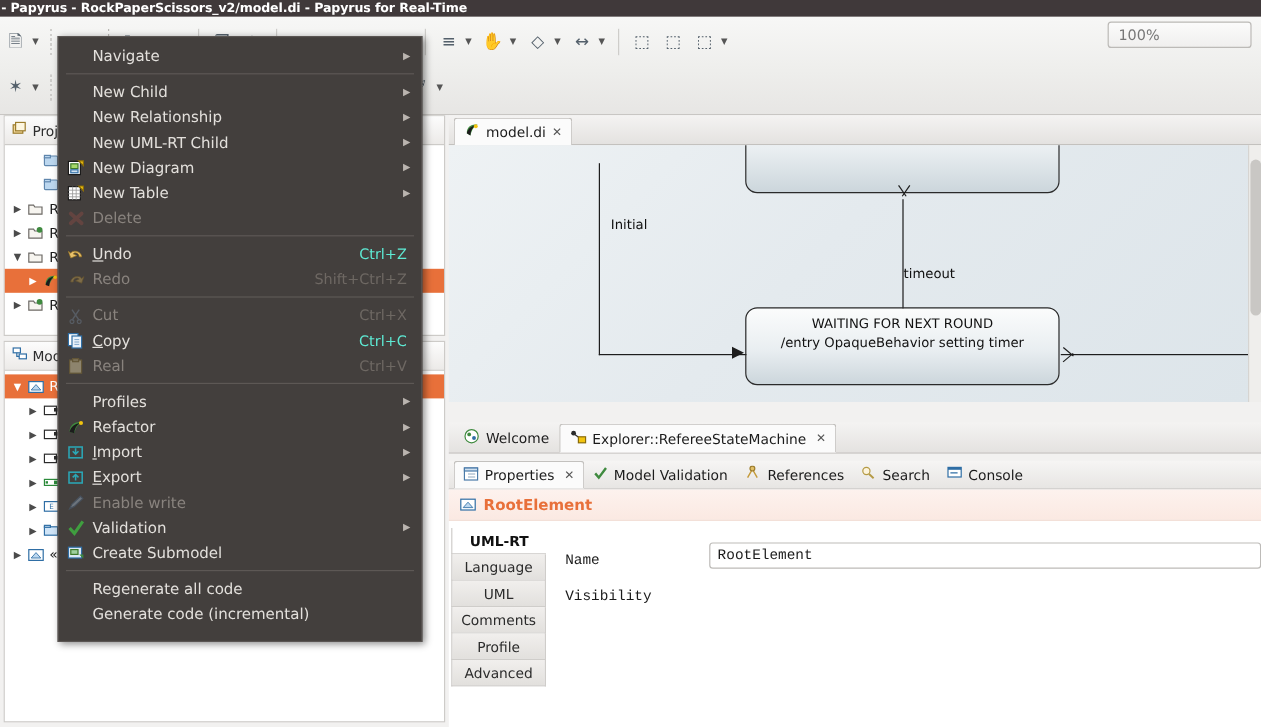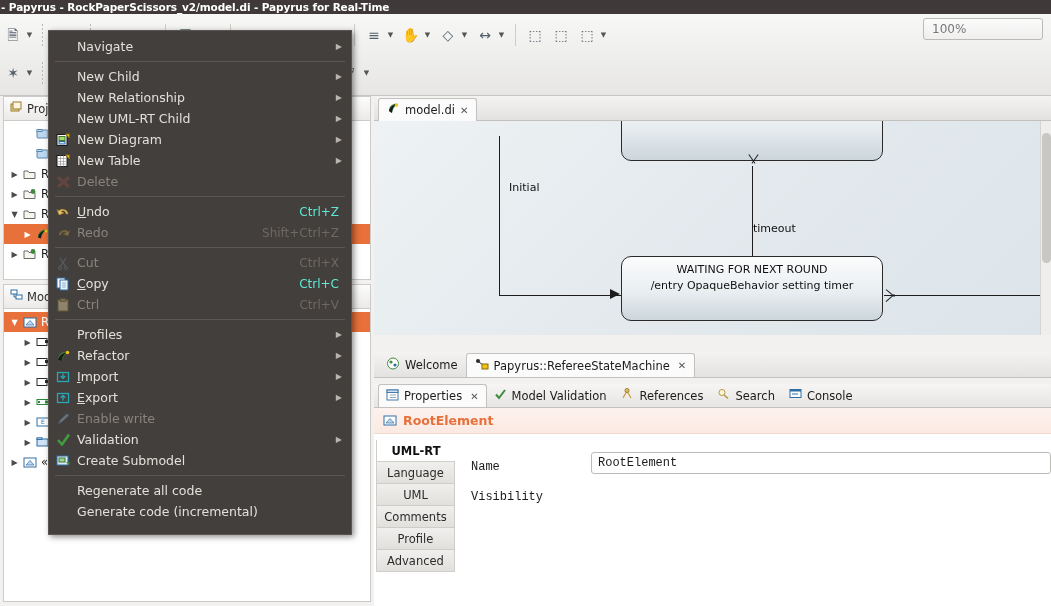--- a/index.html
+++ b/index.html
@@ -550,21 +550,21 @@
               <circle cx="9" cy="8" r="1.6" fill="#2f6ea5"></circle>
             </svg></span>
           <span>Welcome</span>
         </div>
         <div class="btab active">
           <span class="ic"><svg width="14" height="13" viewBox="0 0 14 13">
               <circle cx="3" cy="3" r="2" fill="#2b2b2b"></circle>
               <path d="M4 4 L8 7" stroke="#2b2b2b" fill="none"></path>
               <rect x="7" y="6" width="6" height="5" fill="#f2c40f" stroke="#8a6c0a"></rect>
             </svg></span>
-          <span>Papyrus::RefereeStateMachine</span>
+          <span>Explorer::RefereeStateMachine</span>
           <span style="font-size: 10px; color: rgb(85, 85, 85); margin-left: 3px;">✕</span>
         </div>
       </div>
     <div class="prop-tabbar" id="ptabs">
         <div class="ptab active">
           <span class="ic"><svg width="13" height="12" viewBox="0 0 13 12">
               <rect x="1" y="1" width="11" height="10" fill="#fff" stroke="#4a7aa8"></rect>
               <rect x="1" y="1" width="11" height="2.5" fill="#cfe0f0" stroke="#4a7aa8"></rect>
               <path d="M4 6 h6 M4 8.5 h6" stroke="#8fa8bd"></path>
             </svg></span>
@@ -736,21 +736,21 @@
         <span class="mlabel"><span class="u">C</span>opy</span>
         <span class="maccel">Ctrl+C</span>
       </div>
       <div class="mi dis">
         <span class="mico" style="opacity: 0.45;">
           <svg width="15" height="14" viewBox="0 0 15 14">
             <rect x="2" y="2" width="10" height="11" fill="#e8d9a8" stroke="#8a7330"></rect>
             <rect x="4.5" y="0.8" width="5" height="2.6" fill="#bfae78" stroke="#8a7330"></rect>
           </svg>
         </span>
-        <span class="mlabel">Ctrl</span>
+        <span class="mlabel">Real</span>
         <span class="maccel">Ctrl+V</span>
       </div>
       <div class="msep"></div>
       <div class="mi noico">
         <span class="mlabel">Profiles</span>
         <span class="msub">▶</span>
       </div>
       <div class="mi">
         <span class="mico">
           <svg width="15" height="14" viewBox="0 0 15 14">

